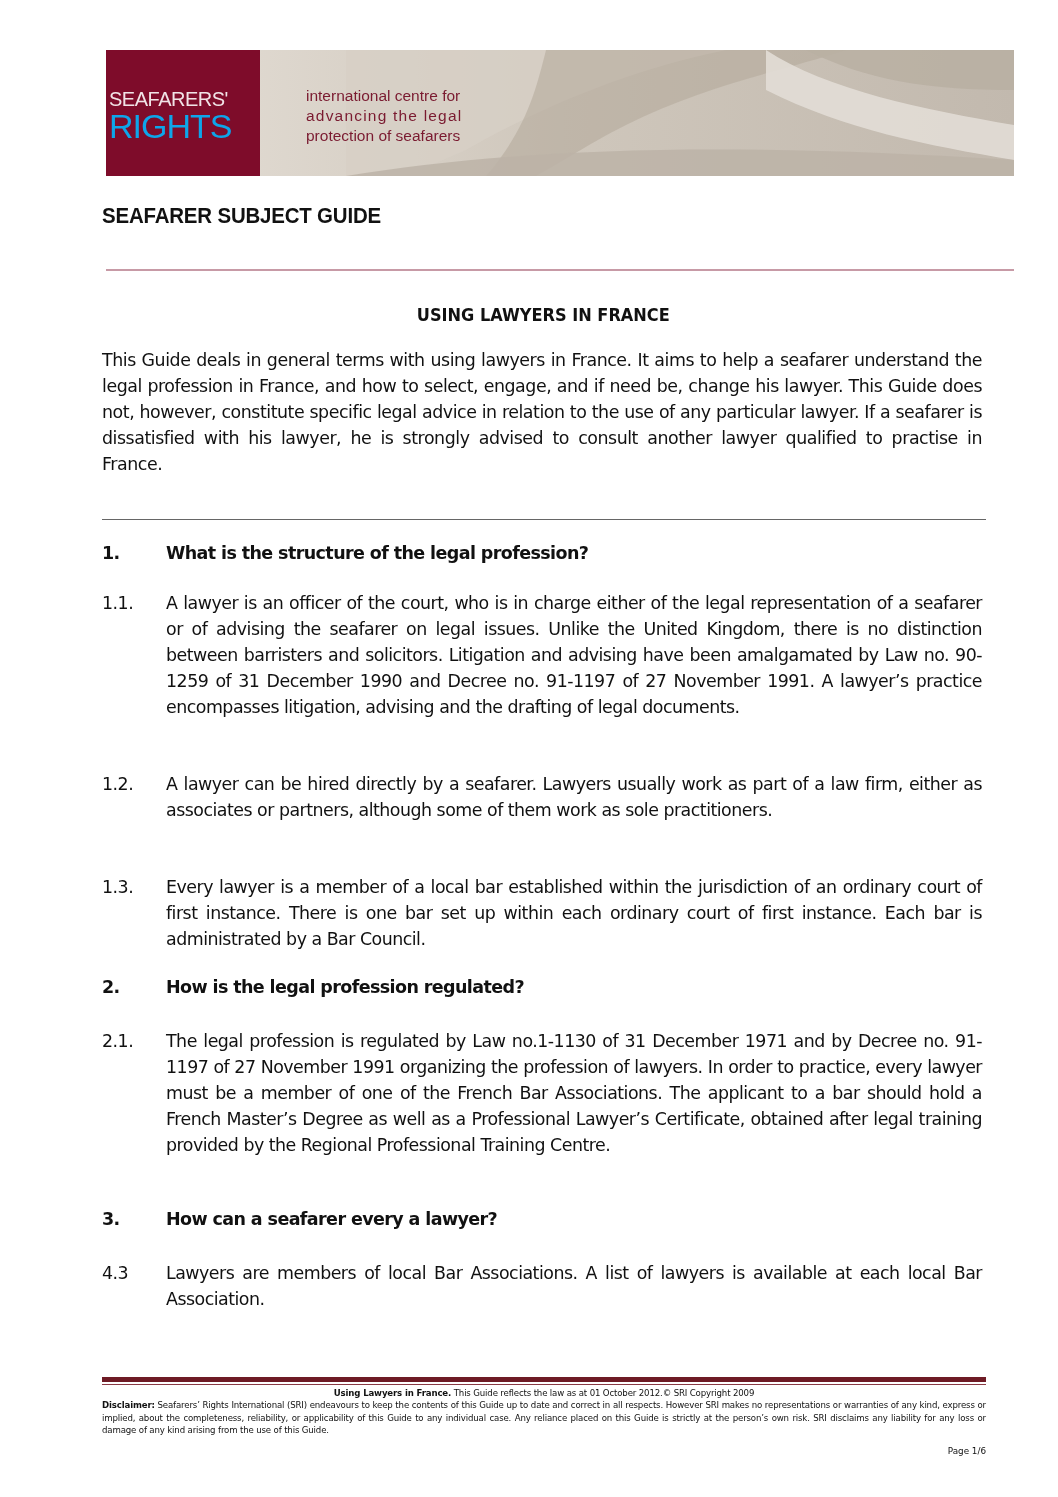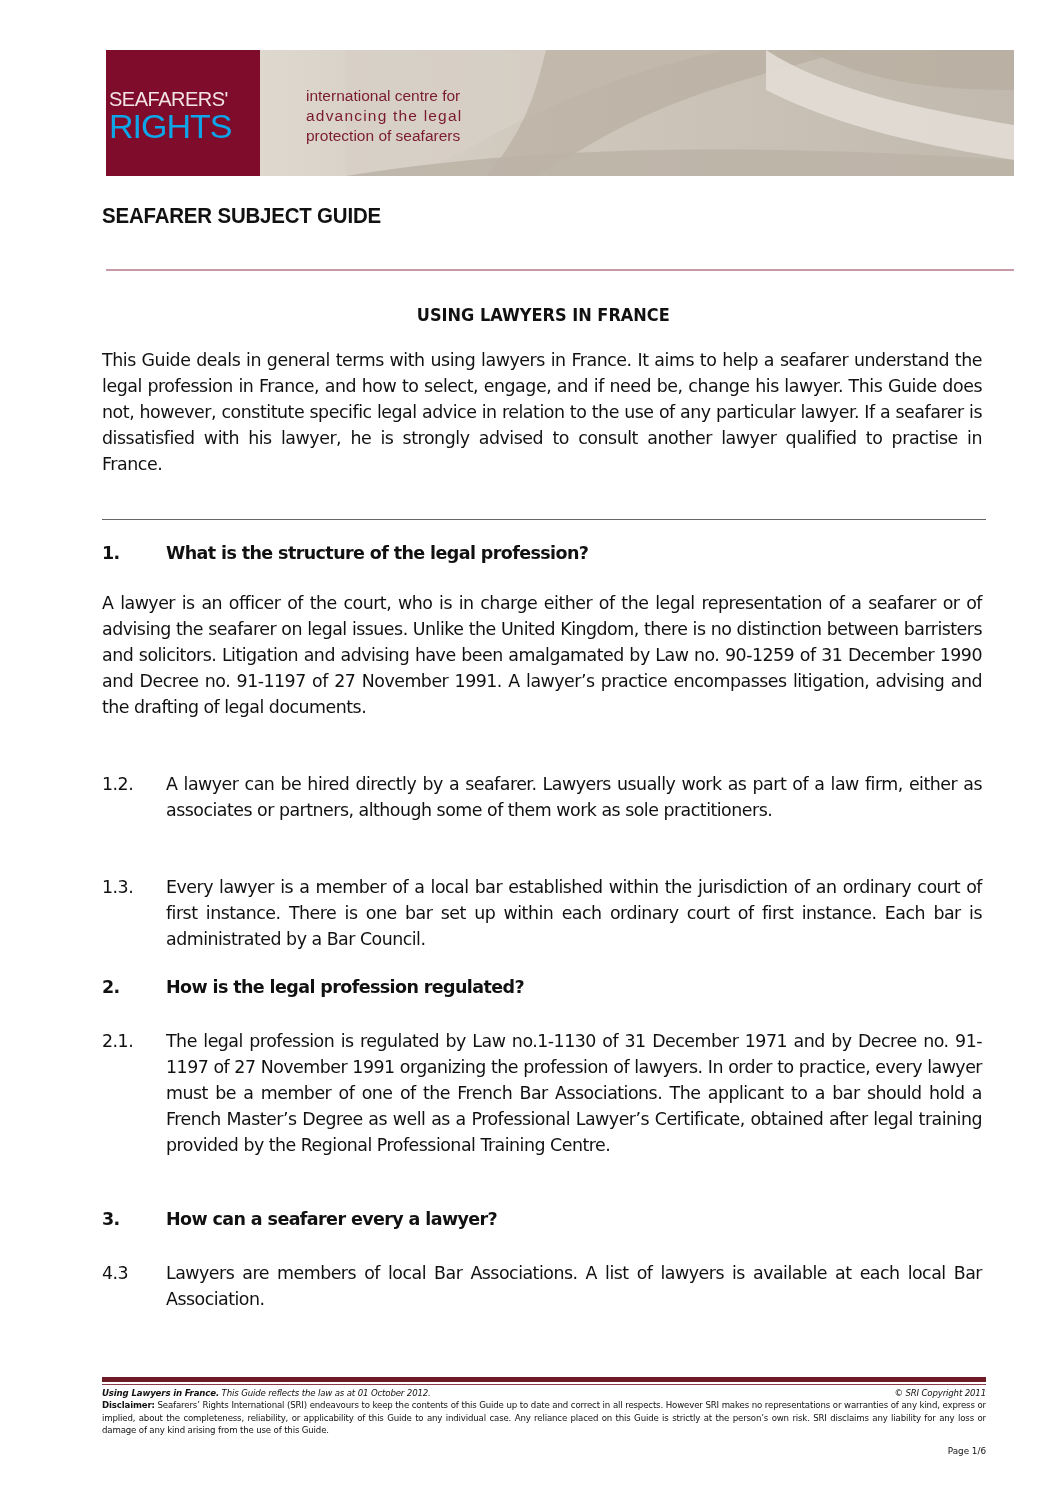--- a/index.html
+++ b/index.html
@@ -69,21 +69,21 @@
     .footer-rule-thick {
       position: absolute; left: 102px; top: 1377px; width: 884px; height: 5px; background: #6e1b25;
     }
     .footer-rule-thin {
       position: absolute; left: 102px; top: 1384px; width: 884px; height: 1px; background: #8a3a44;
     }
     .footer {
       position: absolute; left: 102px; top: 1387px; width: 884px;
       font-family: "DejaVu Sans", sans-serif; font-size: 8.6px; line-height: 12.3px; letter-spacing: -0.15px;
     }
-    .footer .line1 { display: flex; justify-content: space-between; font-style: italic; }
+    .footer .line1 { display: flex; justify-content: center; }
     .footer .disc { text-align: justify; }
     .footer b { font-weight: bold; }
     .page-num {
       position: absolute; right: 72px; top: 1446px;
       font-family: "DejaVu Sans", sans-serif; font-size: 8.8px;
     }
   </style>
 </head>
 <body>
 
@@ -119,20 +119,21 @@
 
 <h2 class="guide-heading">USING LAWYERS IN FRANCE</h2>
 <p class="intro">This Guide deals in general terms with using lawyers in France. It aims to help a seafarer understand the legal profession in France, and how to select, engage, and if need be, change his lawyer.  This Guide does not, however, constitute specific legal advice in relation to the use of any particular lawyer. If a seafarer is dissatisfied with his lawyer, he is strongly advised to consult another lawyer qualified to practise in France.</p>
 <div class="rule-dark"></div>
 
 <h3 class="section-h" style="top:543px">
   <span class="num">1.</span>
   <span>What is the structure of the legal profession?</span>
 </h3>
 <div class="para" style="top:590px">
+  <span class="num">1.1.</span>
   <span class="txt"> A lawyer is an officer of the court, who is in charge either of the legal representation of a seafarer or of advising the seafarer on legal issues. Unlike the United Kingdom, there is no distinction between barristers and solicitors. Litigation and advising have been amalgamated by Law no. 90-1259 of 31 December 1990 and Decree no. 91-1197 of 27 November 1991. A lawyer’s practice encompasses litigation, advising and the drafting of legal documents.</span>
 </div>
 <div class="para" style="top:771px">
   <span class="num">1.2.</span>
   <span class="txt">A lawyer can be hired directly by a seafarer.  Lawyers usually work as part of a law firm, either as associates or partners, although some of them work as sole practitioners.</span>
 </div>
 <div class="para" style="top:874px">
   <span class="num">1.3.</span>
   <span class="txt">Every lawyer is a member of a local bar established within the jurisdiction of an ordinary court of first instance. There is one bar set up within each ordinary court of first instance. Each bar is administrated by a Bar Council.</span>
 </div>
@@ -153,17 +154,17 @@
 <div class="para" style="top:1260px">
   <span class="num">4.3</span>
   <span class="txt">Lawyers are members of local Bar Associations. A list of lawyers is available at each local Bar Association.</span>
 </div>
 
 <div class="footer-rule-thick"></div>
 <div class="footer-rule-thin"></div>
 <div class="footer">
   <div class="line1">
     <span><b>Using Lawyers in France.</b><span> This Guide reflects the law as at 01 October 2012.</span></span>
-    <span>© SRI Copyright 2011</span>
+    <span>© SRI Copyright 2009</span>
   </div>
   <div class="disc"><b>Disclaimer:</b><span> Seafarers’ Rights International (SRI) endeavours to keep the contents of this Guide up to date and correct in all respects.  However SRI makes no representations or warranties of any kind, express or implied, about the completeness, reliability, or applicability of this Guide to any individual case.  Any reliance placed on this Guide is strictly at the person’s own risk.  SRI disclaims any liability for any loss or damage of any kind arising from the use of this Guide.</span></div>
 </div>
 <div class="page-num">Page 1/6</div>
 
 </body></html>

